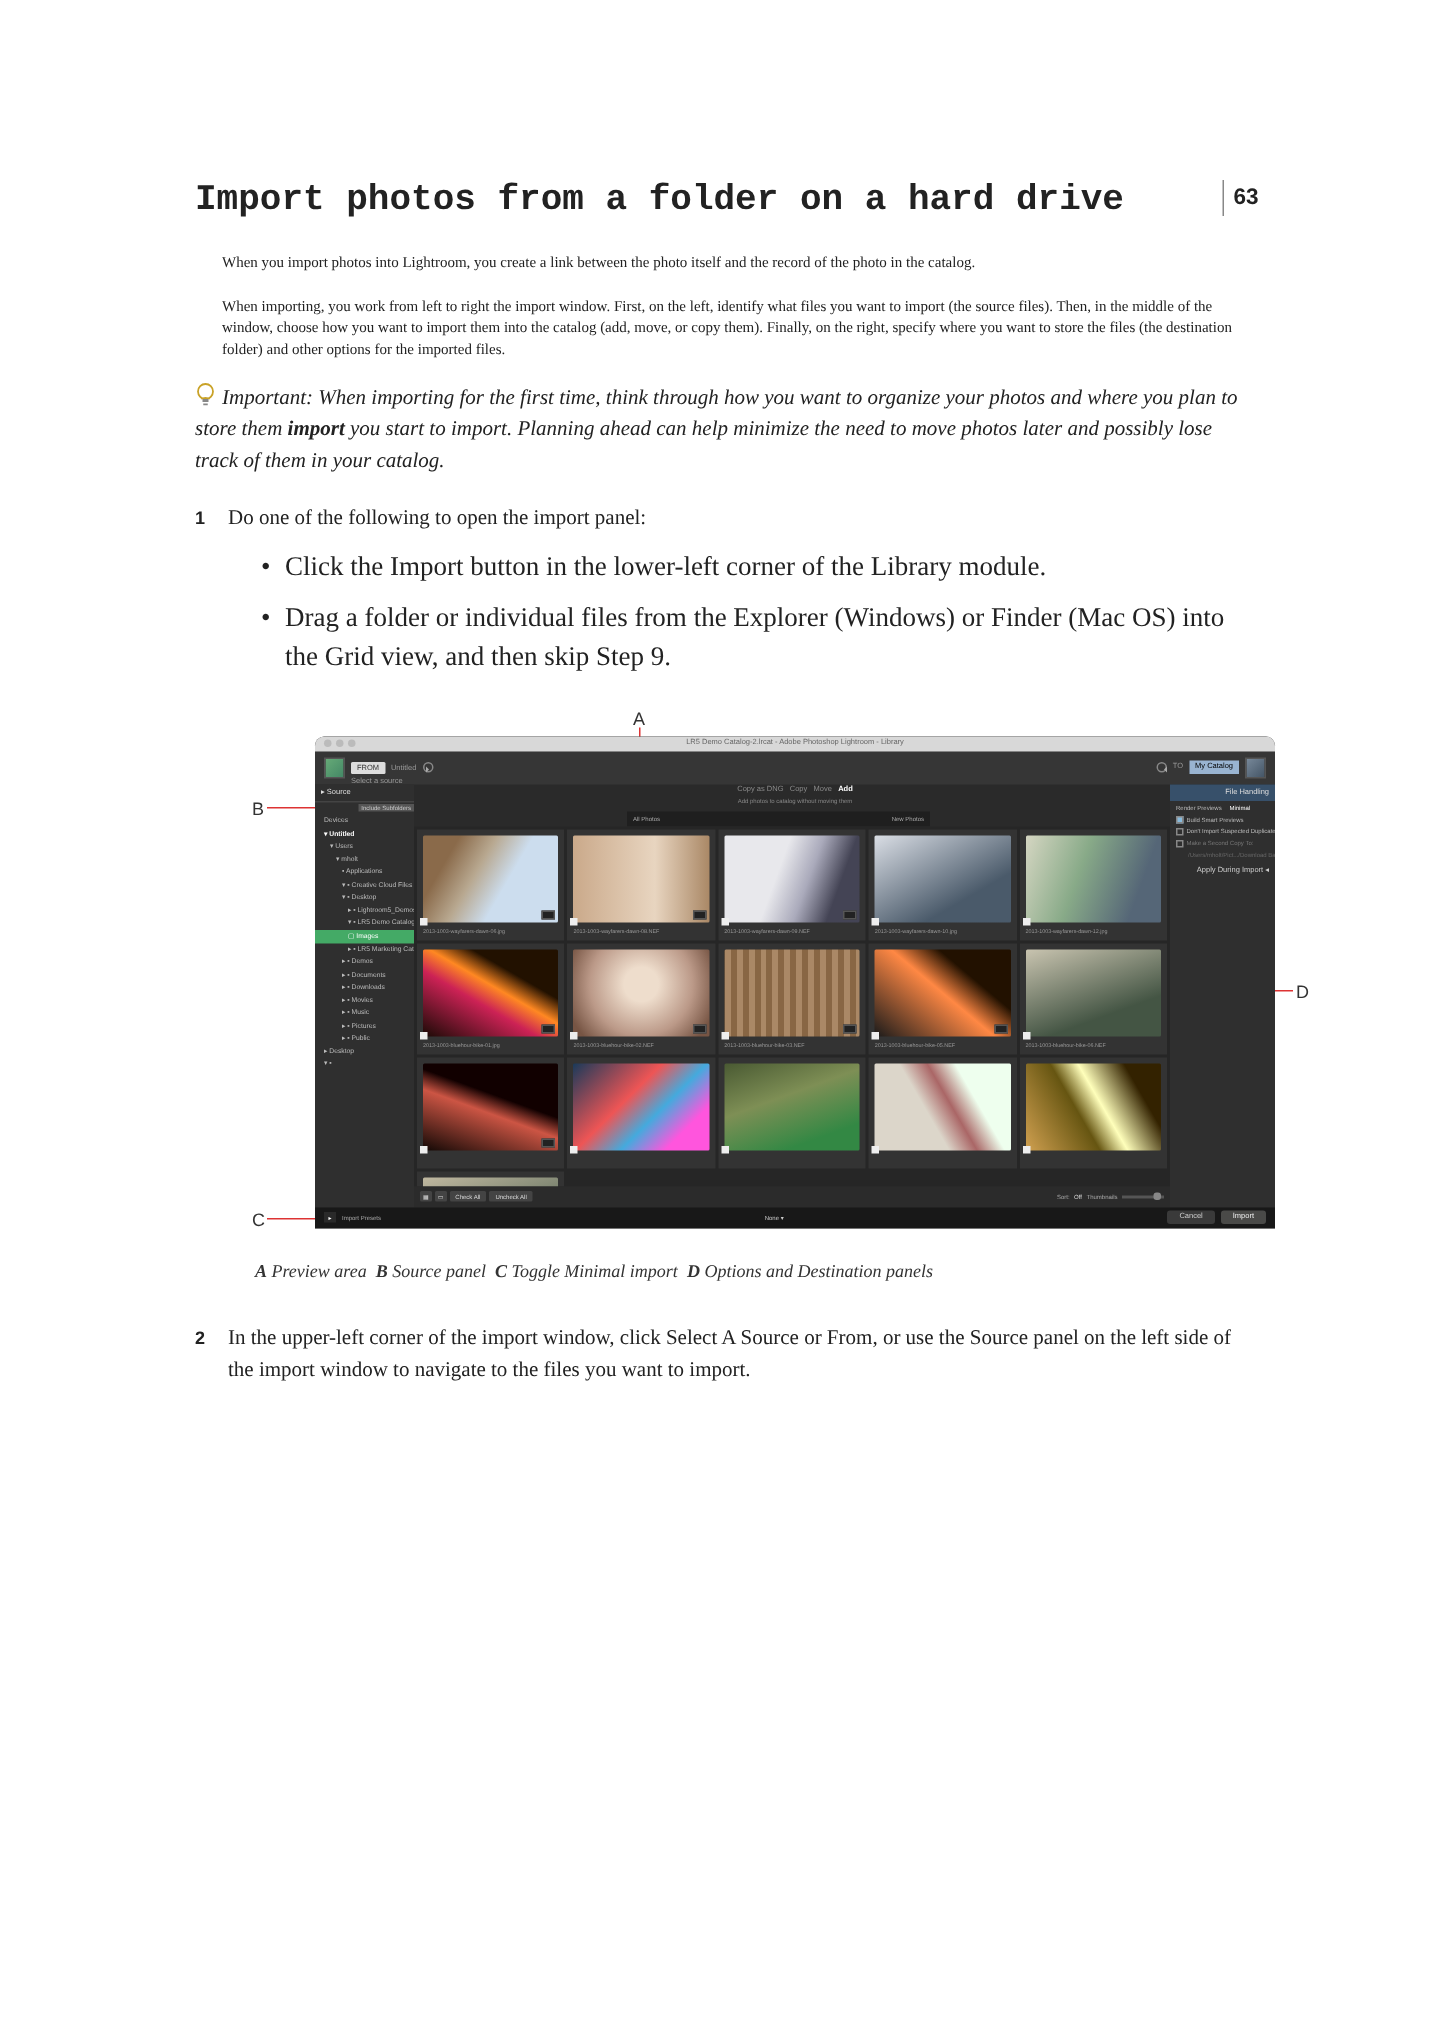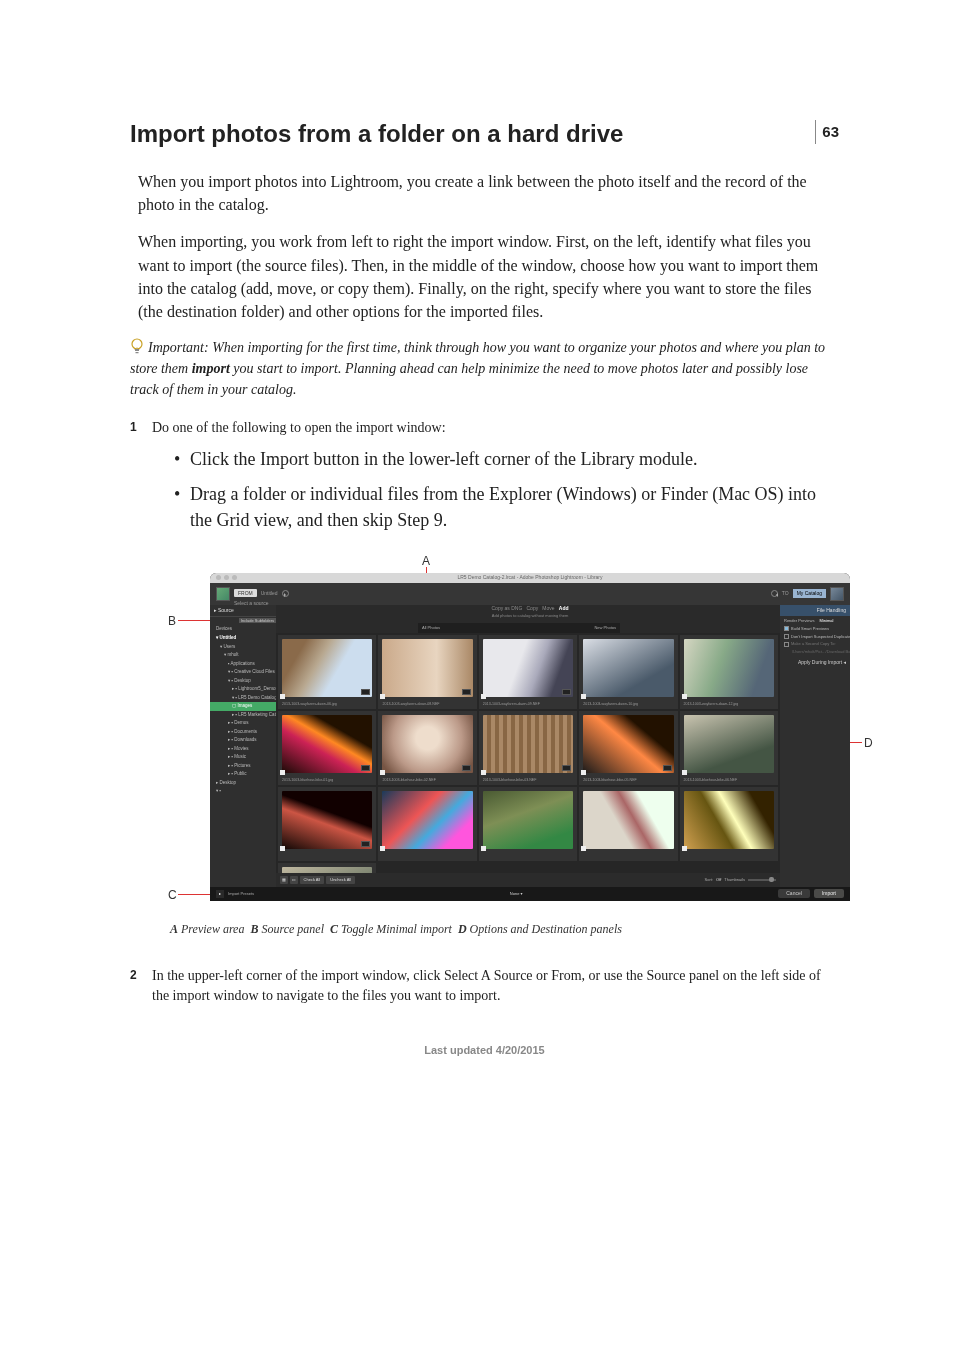--- a/index.html
+++ b/index.html
@@ -27,30 +27,30 @@
     line-height: 1.6;
   }
   h1.chapter {
     font-family: "Minion Pro", Georgia, serif;
     font-weight: 700;
     font-size: 34px;
     margin: 70px 0 100px 0;
     letter-spacing: 0.2px;
   }
   h2.section {
-    font-family: Liberation Sans, sans-serif;
+    font-family: Liberation Mono, monospace;
     font-weight: 700;
     font-size: 24px;
     margin: 0 0 22px 0;
     color: #222;
   }
   p.body {
-    font-size: 16px;
+    font-size: 10px;
     line-height: 1.45;
-    margin: 0 0 14px 8px;
+    margin: 0 0 14px 18px;
   }
   .imp-block {
     font-size: 14px;
     line-height: 1.5;
     margin: 2px 0 18px 0;
     font-style: italic;
   }
   .imp-icon {
     display: inline-block;
     width: 14px;
@@ -265,21 +265,21 @@
       <svg viewBox="0 0 14 18">
           <ellipse cx="7" cy="6" rx="5" ry="5" fill="none" stroke="#c9a227" stroke-width="1.2"></ellipse>
           <path d="M5 11 h4 v2 h-4 z M5.5 14 h3 v1.2 h-3 z" fill="#888"></path>
           <path d="M4 11 Q7 9 10 11" fill="none" stroke="#c9a227" stroke-width="0.8"></path>
         </svg>
     </span><span>Important: When importing for the first time, think through how you want to organize your photos and where you plan to store them </span><span class="imp-strong">import</span><span> you start to import. Planning ahead can help minimize the need to move photos later and possibly lose track of them in your catalog.</span>
   </p>
 
   <ol class="steps">
     <li>
-      <span>Do one of the following to open the import window:</span>
+      <span>Do one of the following to open the import panel:</span>
       <ul class="bullets">
         <li>Click the Import button in the lower-left corner of the Library module.</li>
         <li>Drag a folder or individual files from the Explorer (Windows) or Finder (Mac OS) into the Grid view, and then skip Step 9.</li>
       </ul>
 
       
       <div class="shot-wrap" style="height:356px;">
 
         <span class="callout-label" style="left:252px; top:-4px;">A</span>
         <span class="callout-line v" style="left:256px; top:10px; height:12px;"></span>
@@ -493,14 +493,13 @@
         <b>A</b> <span>Preview area</span>&nbsp;
         <b>B</b> <span>Source panel</span>&nbsp;
         <b>C</b> <span>Toggle Minimal import</span>&nbsp;
         <b>D</b> <span>Options and Destination panels</span>
       </div>
     </li>
 
     <li>In the upper-left corner of the import window, click Select A Source or From, or use the Source panel on the left side of the import window to navigate to the files you want to import.</li>
   </ol>
 
-  <div class="lastupdated">Last updated 4/20/2015</div>
 </div>
 
 </body></html>

